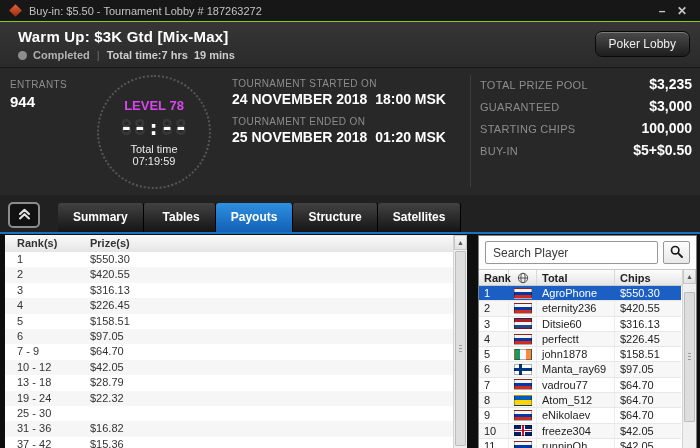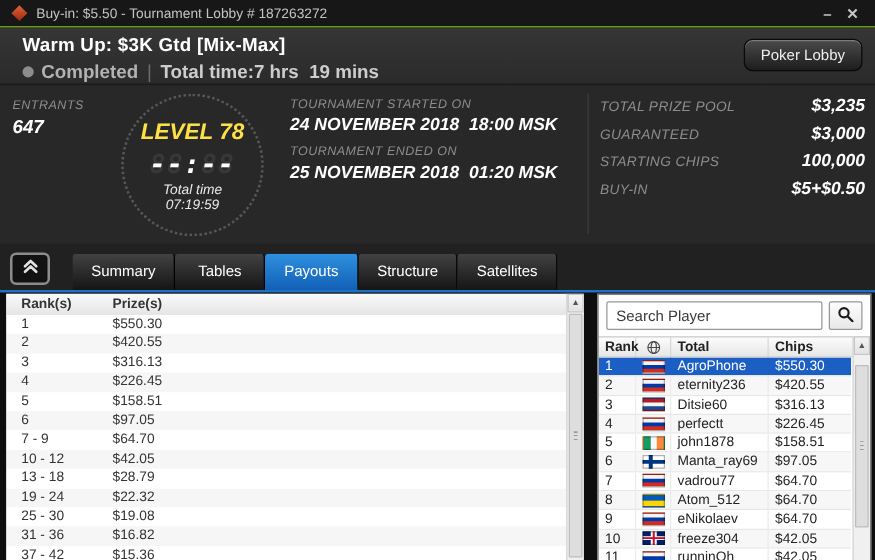--- a/index.html
+++ b/index.html
@@ -9,59 +9,59 @@
   
   .titlebar{height:22px;background:#171717;border-bottom:1px solid #84cc16;display:flex;align-items:center;padding:0 8px;box-sizing:border-box;}
   .titlebar-icon{width:9px;height:9px;background:linear-gradient(135deg,#e2613b,#9c2c10);transform:rotate(45deg);margin:0 9px 0 3px;flex:none;}
   .titlebar-title{flex:1;color:#c3c3c3;font-size:11px;}
   .win-btn{color:#c6c6c6;font-size:12px;font-weight:bold;width:20px;text-align:center;cursor:default;line-height:20px;}
 
   
   .header{position:absolute;top:22px;left:0;right:0;height:46px;background:linear-gradient(#363636,#2a2a2a);
           border-bottom:1px solid #1a1a1a;padding:6px 18px;box-sizing:border-box;}
   .header-title{color:#fff;font-size:15px;font-weight:bold;letter-spacing:.2px;}
-  .header-status{display:flex;align-items:center;margin-top:4px;font-size:15px;font-weight:bold;}
+  .header-status{display:flex;align-items:center;margin-top:4px;font-size:11px;font-weight:bold;}
   .status-dot{width:9px;height:9px;border-radius:50%;background:#8d8d8d;margin-right:6px;flex:none;}
   .status-text{color:#b2b2b2;margin-right:7px;}
   .status-sep{color:#6d6d6d;font-weight:normal;margin-right:7px;}
   .status-time{color:#cdcdcd;white-space:pre;}
   .lobby-btn{position:absolute;right:10px;top:9px;padding:5px 13px;font-size:12px;color:#eee;
              background:linear-gradient(#4b4b4b,#1d1d1d);border:1px solid #090909;border-radius:7px;
              box-shadow:inset 0 1px 0 rgba(255,255,255,.28);cursor:pointer;font-family:inherit;}
 
   
-  .info{position:absolute;top:69px;left:0;right:0;height:126px;background:#282828;font-style:italic;}
+  .info{position:absolute;top:69px;left:0;right:0;height:126px;background:#282828;}
   .info-label{color:#8d8d8d;font-size:10px;letter-spacing:.4px;}
   .entrants{position:absolute;left:10px;top:10px;}
   .entrants-value{color:#fff;font-size:15px;font-weight:bold;margin-top:3px;}
   .clock{position:absolute;left:97px;top:6px;width:114px;height:114px;border:2px dotted #575757;border-radius:50%;
          display:flex;flex-direction:column;align-items:center;justify-content:center;box-sizing:border-box;}
-  .clock-level{color:#fde047;font-size:18px;font-weight:bold;margin-bottom:3px;}
+  .clock-level{color:#d946ef;font-size:13px;font-weight:bold;margin-bottom:3px;}
   .clock-digits{position:relative;height:24px;line-height:24px;font-family:"DejaVu Sans Mono",monospace;
                 font-size:21px;font-weight:bold;letter-spacing:1px;}
   .clock-ghost{color:#383838;}
   .clock-lit{position:absolute;left:0;top:0;color:#fff;}
   .clock-total-label{color:#eaeaea;font-size:11px;margin-top:3px;}
   .clock-total{color:#eaeaea;font-size:11px;}
   .events{position:absolute;left:232px;top:9px;}
   .event{margin-bottom:9px;}
   .event-value{color:#fff;font-size:14px;font-weight:bold;margin-top:2px;white-space:pre;}
   .vdivider{position:absolute;left:470px;top:6px;height:112px;width:1px;background:#3d3d3d;}
   .stats{position:absolute;left:480px;right:8px;top:7px;}
   .stat-row{display:flex;justify-content:space-between;align-items:baseline;height:22px;}
   .stat-label{color:#8d8d8d;font-size:11px;letter-spacing:.3px;}
   .stat-value{color:#fff;font-size:14px;font-weight:bold;}
 
   
   .tabsbar{position:absolute;top:195px;left:0;right:0;height:37px;background:#212121;}
   .collapse-btn{position:absolute;left:8px;top:7px;width:32px;height:26px;background:#121212;border:2px solid #8c8c8c;
                 border-radius:5px;display:flex;align-items:center;justify-content:center;box-sizing:border-box;cursor:pointer;}
   .tabs{position:absolute;left:58px;bottom:0;display:flex;height:29px;}
-  .tab{min-width:72px;padding:0 15px;box-sizing:border-box;text-align:center;line-height:29px;color:#fff;font-size:12px;
-       font-weight:normal;background:linear-gradient(#424242,#151515);border-right:1px solid #000;
+  .tab{min-width:72px;padding:0 15px;box-sizing:border-box;text-align:right;line-height:29px;color:#fff;font-size:12px;
+       font-weight:bold;background:linear-gradient(#424242,#151515);border-right:1px solid #000;
        border-top-left-radius:3px;border-top-right-radius:3px;cursor:pointer;}
   .tab.active{background:linear-gradient(#2f90e0,#1260b5);}
 
   
   .content{position:absolute;top:232px;bottom:0;left:0;right:0;background:#0e0e0e;border-top:2px solid #1e70c2;box-sizing:border-box;}
 
   
   .payouts{position:absolute;left:5px;top:1px;bottom:0;width:462px;background:#fff;overflow:hidden;}
   .payouts-header{display:flex;height:17px;line-height:17px;background:linear-gradient(#fafafa,#e5e5e5);
                   border-bottom:1px solid #cfcfcf;font-size:11px;font-weight:bold;color:#333;}
@@ -131,21 +131,21 @@
       <span class="status-text">Completed</span>
       <span class="status-sep">|</span>
       <span class="status-time">Total time:7 hrs  19 mins</span>
     </div>
     <button class="lobby-btn">Poker Lobby</button>
   </div>
 
   <div class="info">
     <div class="entrants">
       <div class="info-label">ENTRANTS</div>
-      <div class="entrants-value">647</div>
+      <div class="entrants-value">944</div>
     </div>
 
     <div class="clock">
       <div class="clock-level">LEVEL 78</div>
       <div class="clock-digits">
         <span class="clock-ghost">88:88</span>
         <span class="clock-lit">--:--</span>
       </div>
       <div class="clock-total-label">Total time</div>
       <div class="clock-total">07:19:59</div>
@@ -254,21 +254,20 @@
     <span class="pr-prize">$28.79</span>
     <span class="pr-ticket"></span>
   </div>
           <div class="payout-row">
     <span class="pr-rank">19 - 24</span>
     <span class="pr-prize">$22.32</span>
     <span class="pr-ticket"></span>
   </div>
           <div class="payout-row">
     <span class="pr-rank">25 - 30</span>
-    <span class="pr-prize">$19.08</span>
     <span class="pr-ticket"></span>
   </div>
           <div class="payout-row">
     <span class="pr-rank">31 - 36</span>
     <span class="pr-prize">$16.82</span>
     <span class="pr-ticket"></span>
   </div>
           <div class="payout-row">
     <span class="pr-rank">37 - 42</span>
     <span class="pr-prize">$15.36</span>

